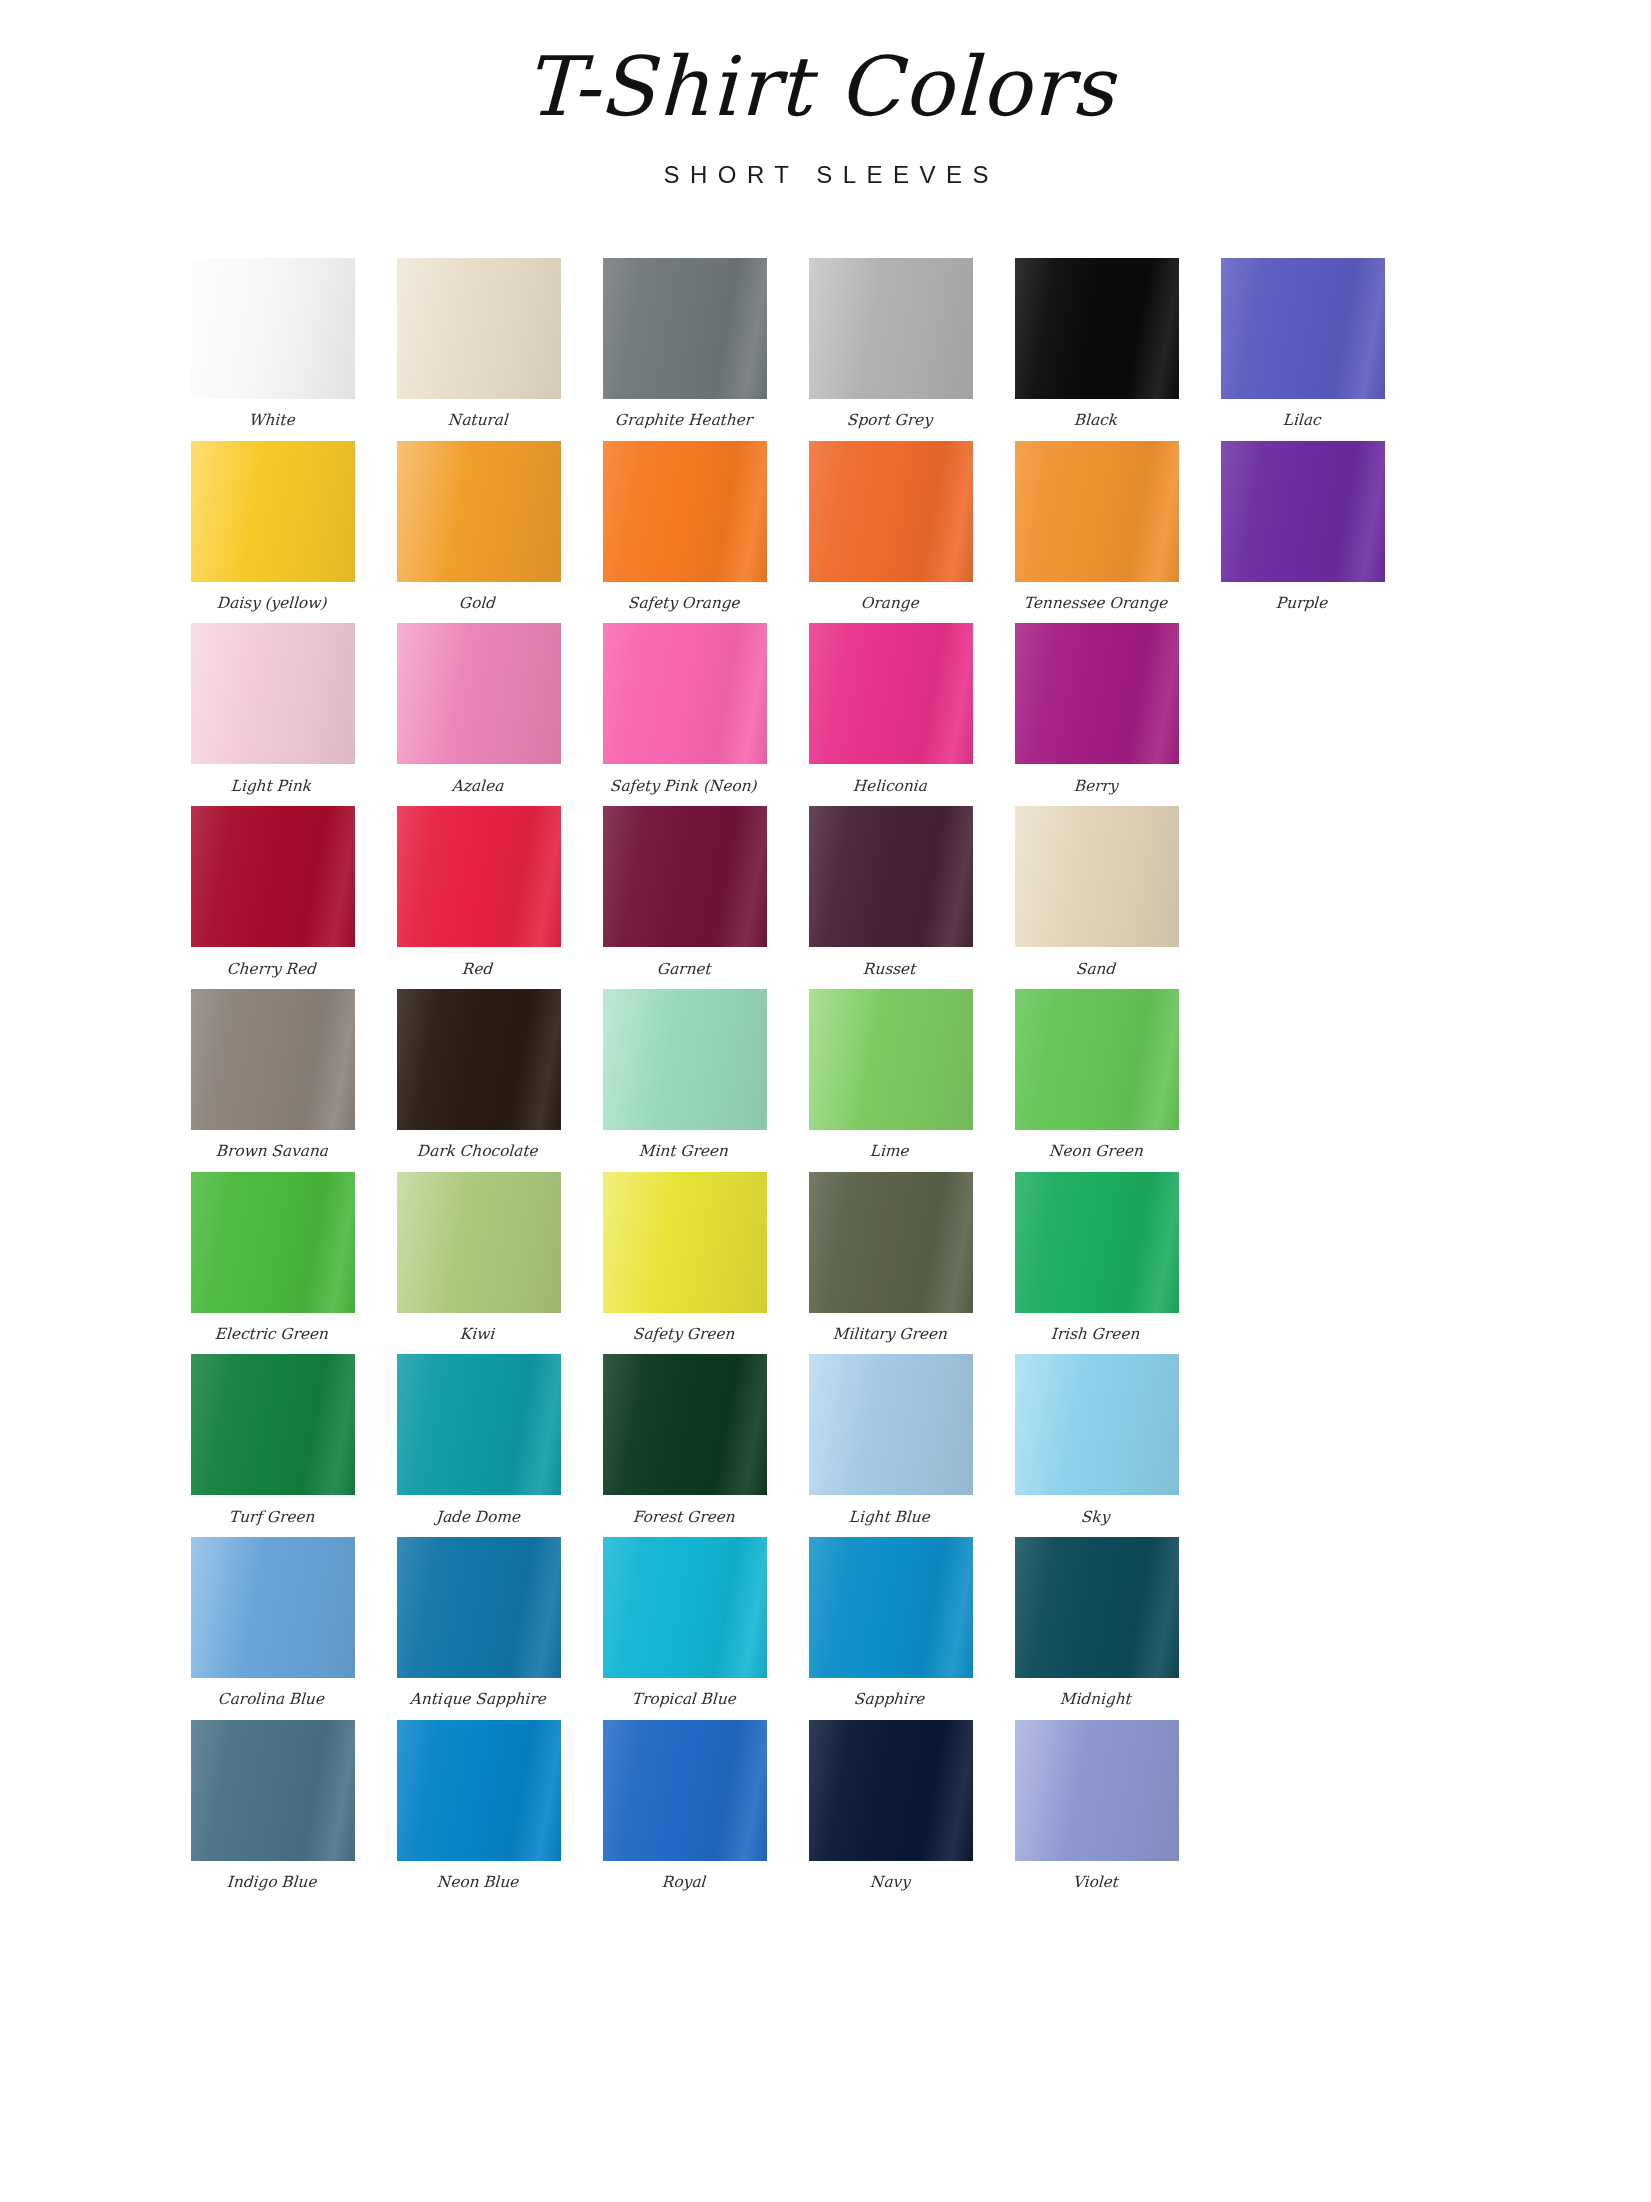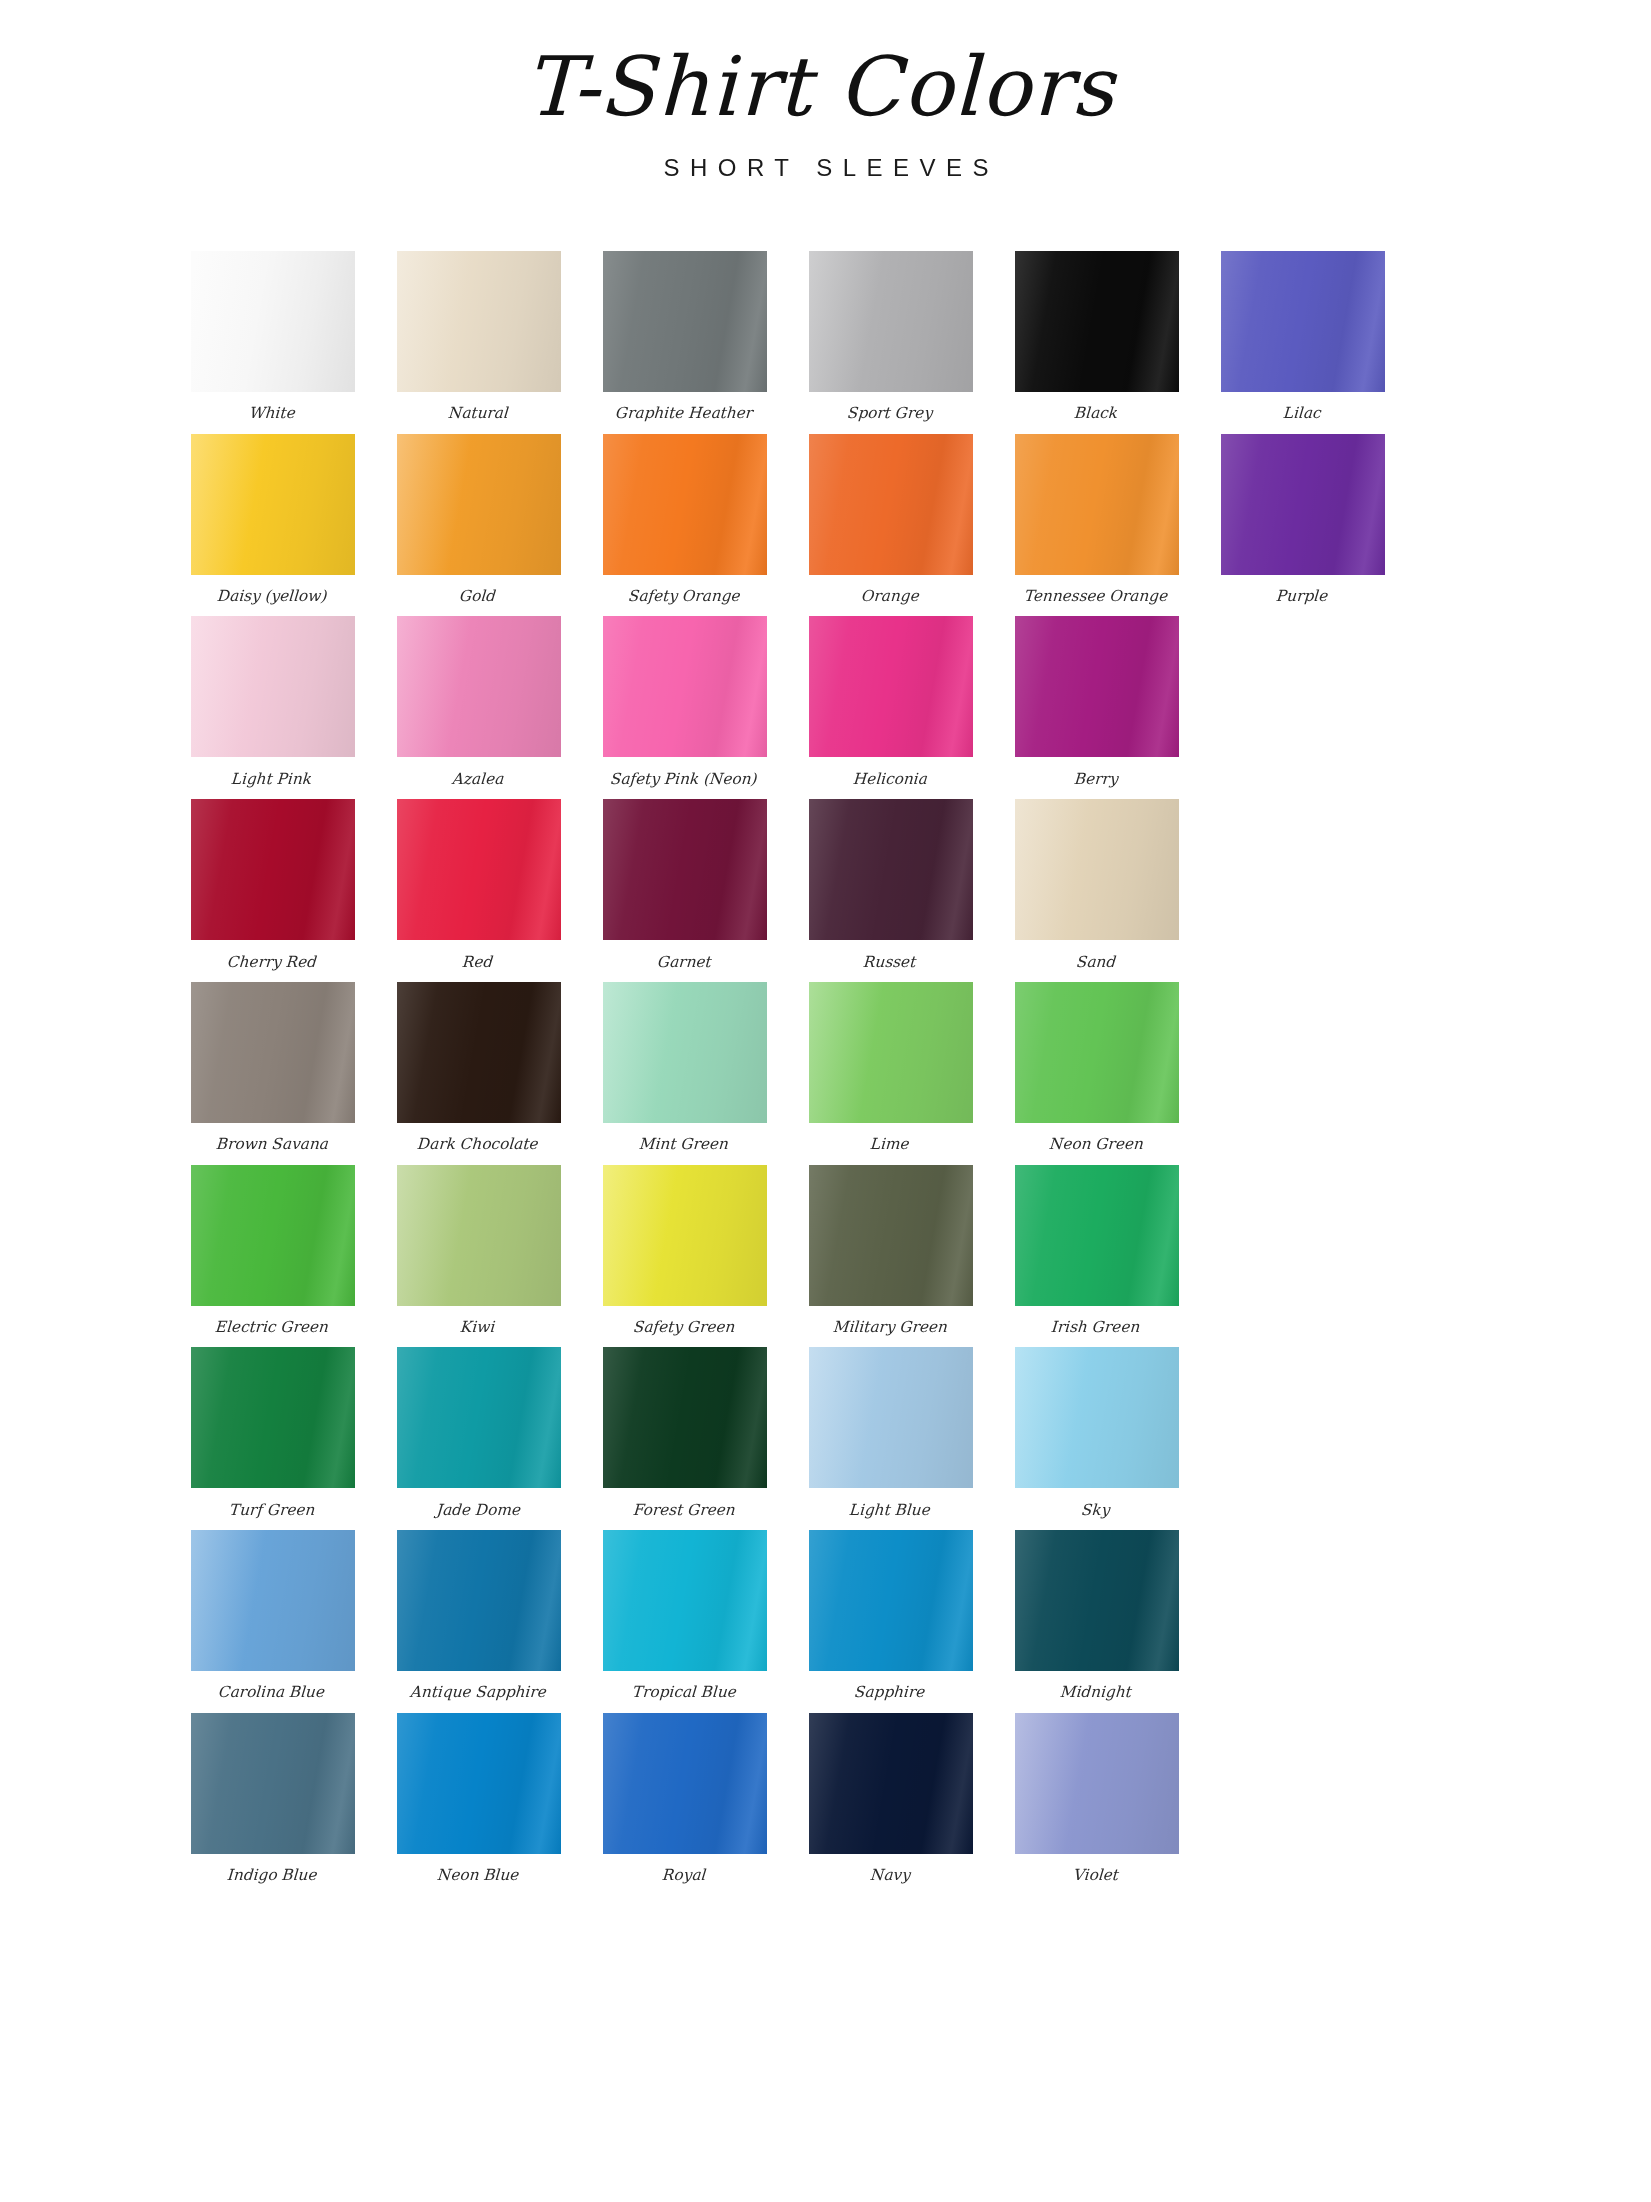--- a/index.html
+++ b/index.html
@@ -34,21 +34,21 @@
     font-style: italic;
     font-weight: 400;
     font-size: 82px;
     line-height: 1.0;
     letter-spacing: 1px;
     color: #111111;
     transform: skewX(-4deg);
     display: inline-block;
   }
   .subtitle {
-    margin-top: 26px;
+    margin-top: 33px;
     font-family: "Liberation Sans", sans-serif;
     font-weight: 300;
     font-size: 24px;
     letter-spacing: 10.5px;
     color: #1b1b1b;
     text-indent: 10.5px;
   }
 
   
   .grid {

